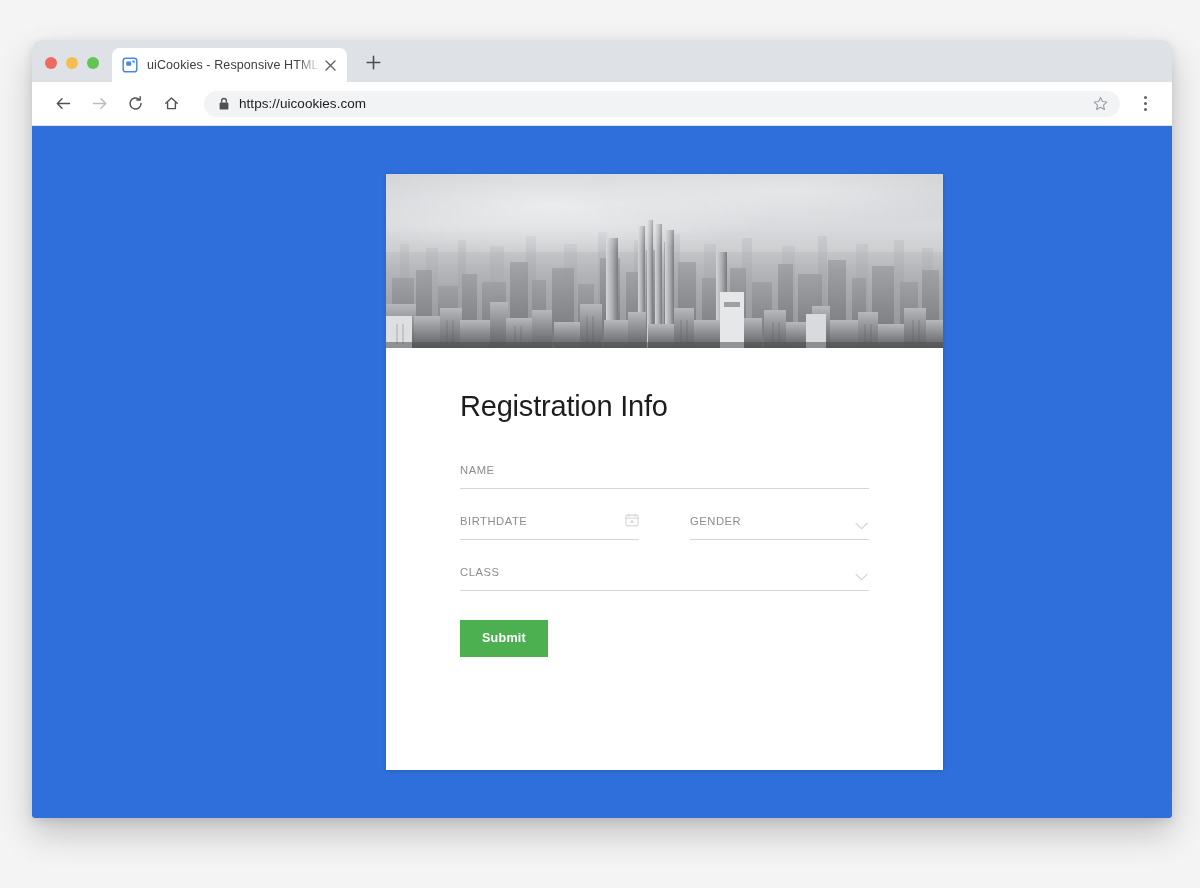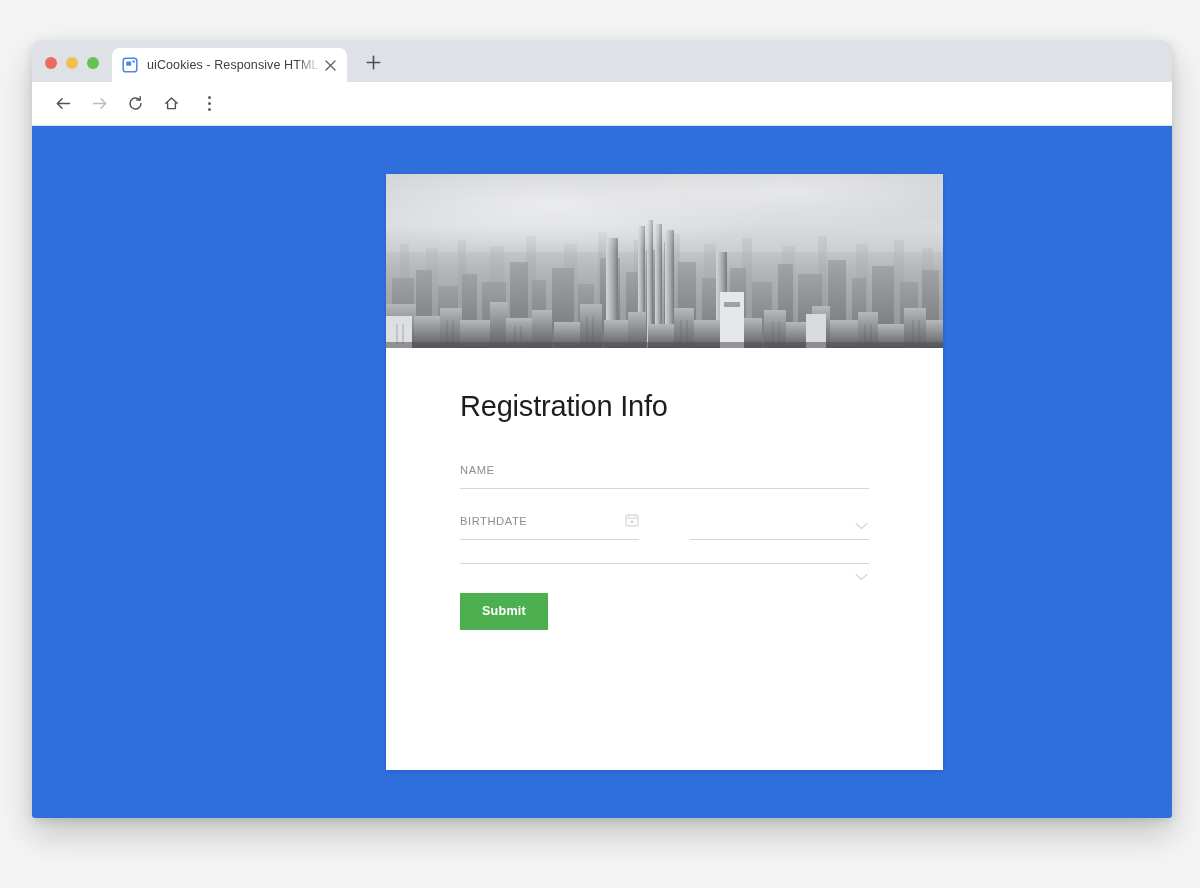--- a/index.html
+++ b/index.html
@@ -284,20 +284,34 @@
           <path d="M13.2 1.6 L13.2 5.0 L9.8 5.0" fill="none" stroke="currentColor" stroke-width="1.45" stroke-linecap="round" stroke-linejoin="round"></path>
         </svg>
       </span>
 
       <span class="nav-btn">
         <svg width="17" height="17" viewBox="0 0 17 17">
           <path d="M2.8 8.2 L8.5 3.0 L14.2 8.2 M4.6 7.4 L4.6 13.6 L12.4 13.6 L12.4 7.4" fill="none" stroke="currentColor" stroke-width="1.4" stroke-linecap="round" stroke-linejoin="round"></path>
         </svg>
       </span>
 
+      <div class="omnibox">
+        <span class="lock-icon">
+          <svg width="12" height="14" viewBox="0 0 12 14">
+            <rect x="1.6" y="5.6" width="8.8" height="7" rx="1.2" fill="#4d5156"></rect>
+            <path d="M3.6 5.6 L3.6 3.9 a2.4 2.4 0 0 1 4.8 0 L8.4 5.6" fill="none" stroke="#4d5156" stroke-width="1.3"></path>
+          </svg>
+        </span>
+        <span class="omnibox-url" title="https://uicookies.com">https://uicookies.com</span>
+        <span class="star-icon">
+          <svg width="15" height="15" viewBox="0 0 15 15">
+            <path d="M7.5 1.4 L9.37 5.55 L13.8 6.05 L10.5 9.1 L11.4 13.5 L7.5 11.3 L3.6 13.5 L4.5 9.1 L1.2 6.05 L5.63 5.55 Z" fill="none" stroke="#9aa0a6" stroke-width="1.15" stroke-linejoin="round"></path>
+          </svg>
+        </span>
+      </div>
 
       <span class="menu-dots">
         <i></i>
           <i></i>
           <i></i>
       </span>
     </div>
 
     <div class="viewport">
 
@@ -458,31 +472,33 @@
                   <rect x="1" y="2.2" width="12" height="10.6" rx="1" fill="none" stroke="currentColor" stroke-width="1.2"></rect>
                   <path d="M1 5.2 L13 5.2" stroke="currentColor" stroke-width="1.2"></path>
                   <path d="M4 1 L4 3.4 M10 1 L10 3.4" stroke="currentColor" stroke-width="1.2" stroke-linecap="round"></path>
                   <rect x="5.6" y="7.4" width="2.8" height="2.6" fill="currentColor"></rect>
                 </svg>
               </span>
               <span class="field-line"></span>
             </div>
 
             <div class="field half">
+              <label class="field-label">GENDER</label>
               <span class="field-icon chev">
                 <svg width="13" height="8" viewBox="0 0 13 8">
                   <path d="M1 1.4 L6.5 6.6 L12 1.4" fill="none" stroke="currentColor" stroke-width="1.3" stroke-linecap="round" stroke-linejoin="round"></path>
                 </svg>
               </span>
               <span class="field-line"></span>
             </div>
           </div>
 
           <div class="field-row">
             <div class="field full">
+              <label class="field-label">CLASS</label>
               <span class="field-icon chev">
                 <svg width="13" height="8" viewBox="0 0 13 8">
                   <path d="M1 1.4 L6.5 6.6 L12 1.4" fill="none" stroke="currentColor" stroke-width="1.3" stroke-linecap="round" stroke-linejoin="round"></path>
                 </svg>
               </span>
               <span class="field-line"></span>
             </div>
           </div>
 
 

